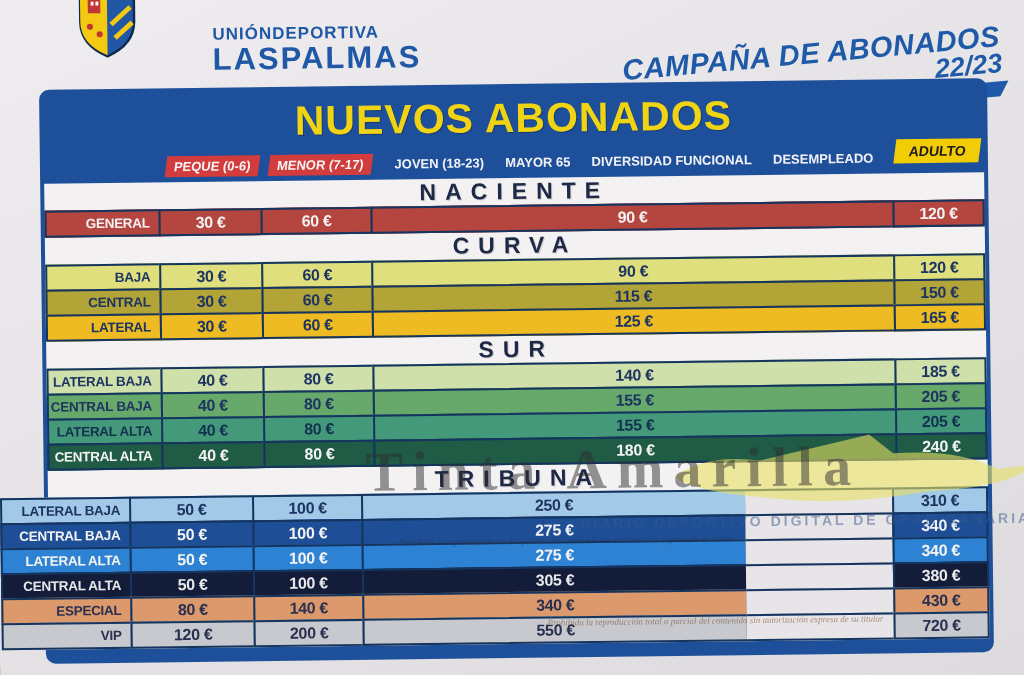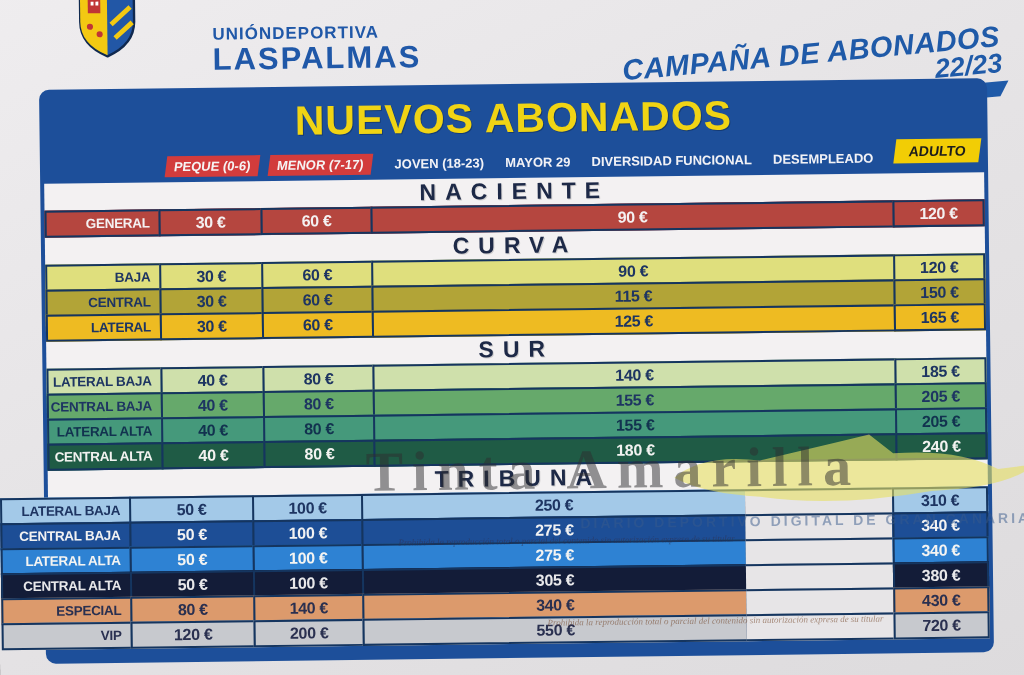--- a/index.html
+++ b/index.html
@@ -105,21 +105,21 @@
     <div class="hdr">
       <div class="h-lab"></div>
       <div class="h-c1">
           <span class="chip" style="background:#d23c3c;color:#f6f4f4">PEQUE (0-6)</span>
         </div>
       <div class="h-c2">
           <span class="chip" style="background:#d23c3c;color:#f6f4f4">MENOR (7-17)</span>
         </div>
       <div class="h-m">
         <span class="hlbl">JOVEN (18-23)</span>
-        <span class="hlbl">MAYOR 29</span>
+        <span class="hlbl">MAYOR 65</span>
         <span class="hlbl">DIVERSIDAD FUNCIONAL</span>
         <span class="hlbl">DESEMPLEADO</span>
       </div>
       <div class="h-a">
           <span class="chip adu" style="background:#f2cd05;color:#1c1c1c">ADULTO</span>
         </div>
     </div>
 
     <div class="band">NACIENTE</div>
     <div class="srow" style="background:#b5463f;color:#f4f1f2">

